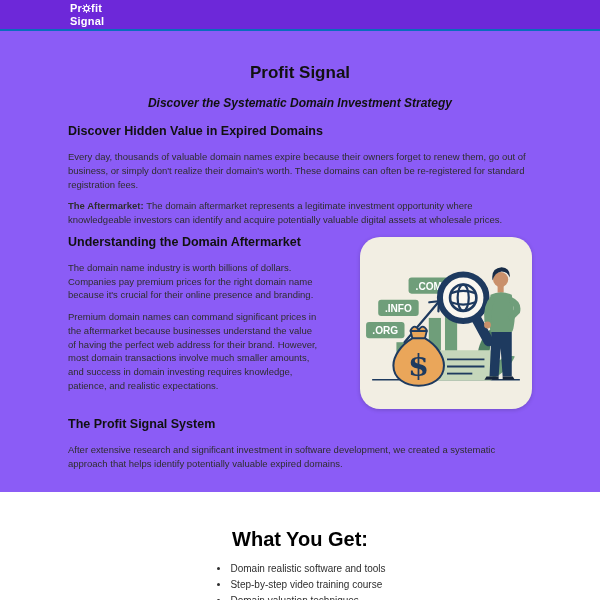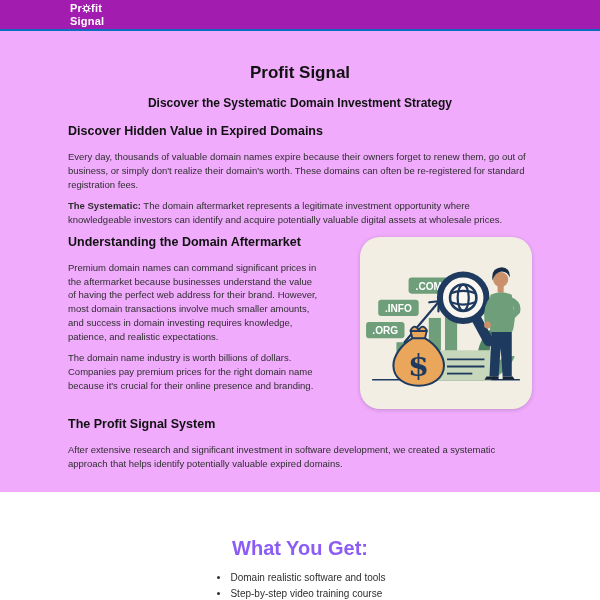--- a/index.html
+++ b/index.html
@@ -5,58 +5,59 @@
   * { box-sizing: border-box; }
   html,body { margin:0; padding:0; }
   body {
     width:600px; height:600px; overflow:hidden;
     background:#ffffff;
     font-family:"Liberation Sans", sans-serif;
     color:#2e2e2e;
   }
   
   .topbar {
-    height:31px; background:#a21caf; border-bottom:2px solid #0a6dbd;
+    height:31px; background:#6d28d9; border-bottom:2px solid #0a6dbd;
     display:flex; align-items:center; padding-left:70px;
   }
   .logo {
     color:#ffffff; font-weight:bold; font-size:11px; line-height:1.12;
     letter-spacing:.2px; cursor:pointer;
   }
   .logo .o-icon { display:inline-block; vertical-align:-1px; }
   
   .main {
-    background:#f0abfc; min-height:444px; padding:32px 68px 14px;
+    background:#8b5cf6; min-height:444px; padding:32px 68px 14px;
   }
   .page-title {
     font-size:17px; font-weight:bold; color:#111; text-align:center;
     margin:0 0 13px;
   }
   .subtitle {
     font-size:12px; font-weight:bold; color:#111; text-align:center;
     margin:0 0 14px;
+    font-style:italic;
   }
   h3.sec {
     font-size:12.5px; font-weight:bold; color:#111; margin:8px 0 12px;
   }
   h3.sec.mid { margin-top:4px; }
   h3.sec.clear { clear:both; margin-top:12px; }
   .main p {
     font-size:9.5px; line-height:1.45; margin:8px 0 8px; color:#2e2e2e;
   }
   .aftermarket { overflow:visible; }
   .illus {
     float:right; width:172px; height:172px; margin:2px 0 8px 40px;
     background:#f2eee3; border-radius:20px;
     box-shadow:0 1px 4px rgba(0,0,0,.18);
   }
   .illus svg { width:100%; height:100%; display:block; }
   
   .offer { background:#ffffff; text-align:center; padding-top:32px; }
-  .offer-title { font-size:20px; font-weight:bold; color:#8b5cf6; margin:13px 0 10px; }
+  .offer-title { font-size:20px; font-weight:bold; color:#000000; margin:4px 0 10px; }
   .offer ul {
     display:inline-block; text-align:left; margin:0; padding-left:16px;
     font-size:10px; line-height:1.5; color:#2e2e2e;
   }
   .offer li { margin-bottom:1px; }
 </style>
 </head>
 <body>
 
 <header class="topbar">
@@ -77,21 +78,21 @@
     <div>Signal</div>
   </div>
 </header>
 
 <main class="main">
   <h1 class="page-title">Profit Signal</h1>
   <div class="subtitle">Discover the Systematic Domain Investment Strategy</div>
 
   <h3 class="sec">Discover Hidden Value in Expired Domains</h3>
   <p>Every day, thousands of valuable domain names expire because their owners forget to renew them, go out of business, or simply don't realize their domain's worth. These domains can often be re-registered for standard registration fees.</p>
-  <p><strong>The Systematic:</strong><span> The domain aftermarket represents a legitimate investment opportunity where knowledgeable investors can identify and acquire potentially valuable digital assets at wholesale prices.</span></p>
+  <p><strong>The Aftermarket:</strong><span> The domain aftermarket represents a legitimate investment opportunity where knowledgeable investors can identify and acquire potentially valuable digital assets at wholesale prices.</span></p>
 
   <div class="aftermarket">
     <div class="illus">
       <svg viewBox="0 0 170 170">
 
         <line x1="12" y1="141" x2="158" y2="141" stroke="#1e3a5f" stroke-width="1.5"></line>
 
         <g fill="#6f9e7a">
           <rect x="36" y="104" width="12" height="32"></rect>
           <rect x="52" y="92" width="12" height="44"></rect>
@@ -157,22 +158,22 @@
           <path d="M130,58 Q121,67 123,84 L130,87 Q128,72 134,62 Z" fill="#6f9e7a"></path>
           <circle cx="126" cy="87" r="3.4" fill="#c9906b"></circle>
           <path d="M149,59 Q161,64 158,75 L149,84 L146,79 L152,72 Q152,66 147,64 Z" fill="#6f9e7a"></path>
           <path d="M130,94 L128,138 L137,138 L139,110 L141,138 L150,138 L150,94 Z" fill="#1e3a5f"></path>
           <path d="M125,138 L137,138 L137,141 L123,141 Z" fill="#16243a"></path>
           <path d="M141,138 L151,138 L153,141 L141,141 Z" fill="#16243a"></path>
         </g>
       </svg>
     </div>
     <h3 class="sec mid">Understanding the Domain Aftermarket</h3>
+    <p>The domain name industry is worth billions of dollars. Companies pay premium prices for the right domain name because it's crucial for their online presence and branding.</p>
     <p>Premium domain names can command significant prices in the aftermarket because businesses understand the value of having the perfect web address for their brand. However, most domain transactions involve much smaller amounts, and success in domain investing requires knowledge, patience, and realistic expectations.</p>
-    <p>The domain name industry is worth billions of dollars. Companies pay premium prices for the right domain name because it's crucial for their online presence and branding.</p>
   </div>
 
   <h3 class="sec clear">The Profit Signal System</h3>
   <p>After extensive research and significant investment in software development, we created a systematic approach that helps identify potentially valuable expired domains.</p>
 </main>
 
 <section class="offer">
   <h2 class="offer-title">What You Get:</h2>
   <ul>
     <li>Domain realistic software and tools</li>

